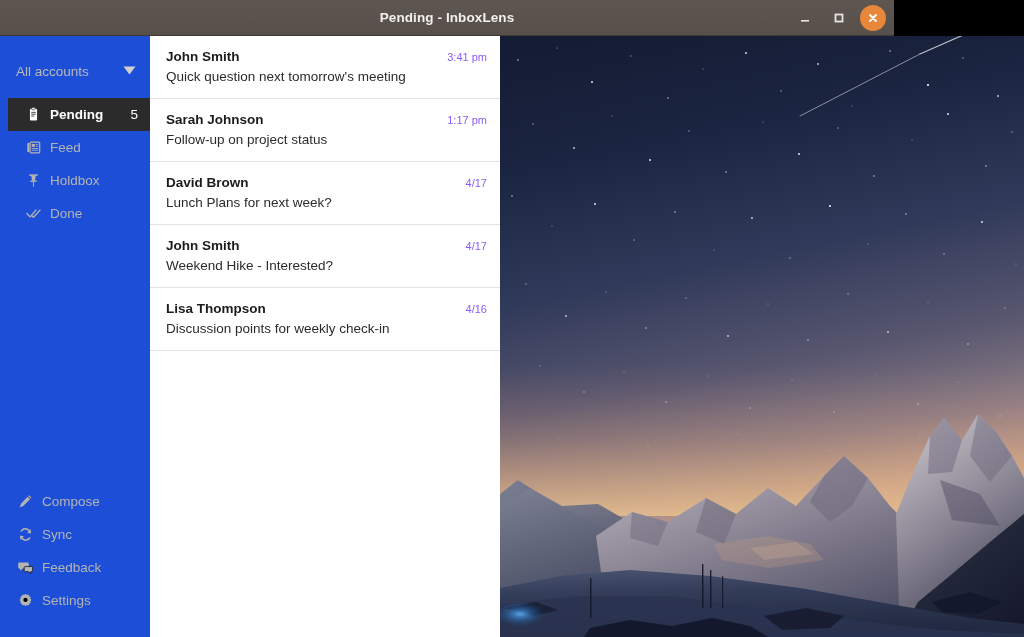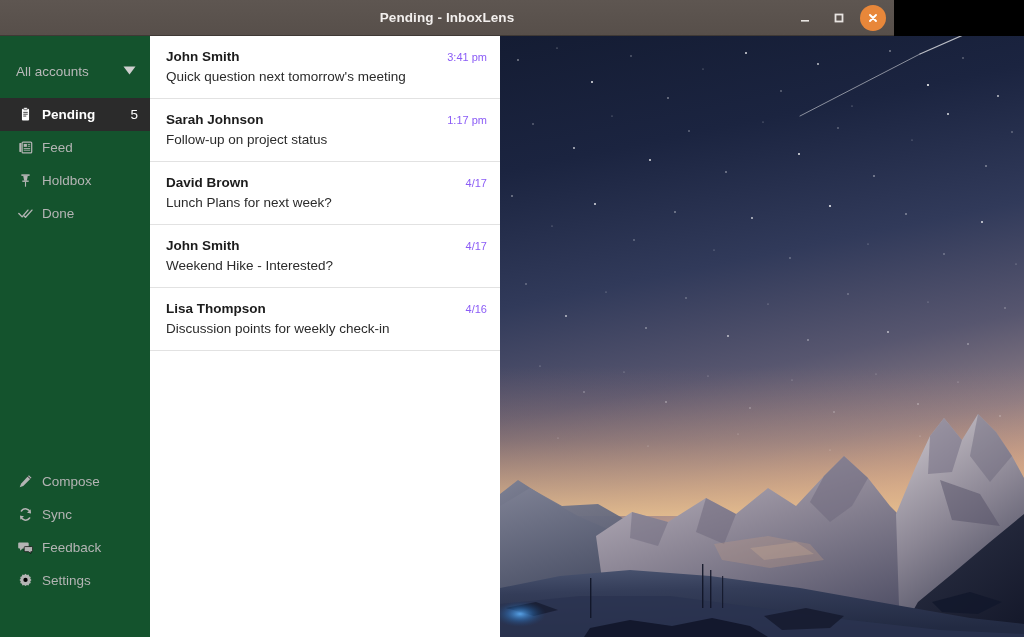--- a/index.html
+++ b/index.html
@@ -29,45 +29,45 @@
     width:26px; height:26px; border-radius:50%;
     display:flex; align-items:center; justify-content:center;
     color:#e8e4e1;
   }
   .win-btn svg{ display:block; }
   .win-btn.close{ background:#e8873a; color:#fff; }
 
   
   .sidebar{
     position:absolute; left:0; top:36px; width:150px; height:601px;
-    background:#14532d; display:flex; flex-direction:column;
+    background:#1d4ed8; display:flex; flex-direction:column;
   }
   .account-switcher{
     height:42px; display:flex; align-items:center;
     padding:0 14px 0 16px; gap:6px; margin-top:14px;
   }
   .account-label{ font-size:13.5px; color:#b9b9b9; flex:1; }
   .caret{ color:#cfcfcf; font-size:11px; line-height:1; }
 
-  .nav{ margin-top:6px; }
+  .nav{ margin-top:6px;padding-left:8px; }
   .nav-item{
     height:33px; display:flex; align-items:center;
     padding:0 12px 0 18px; gap:9px; color:#b4b4b4; font-size:13.5px;
   }
   .nav-item .ico{
     width:15px; height:15px; display:flex; align-items:center;
     justify-content:center; flex-shrink:0;
   }
   .nav-item .ico svg{ display:block; }
   .nav-item .lbl{ flex:1; white-space:nowrap; }
   .nav-item .cnt{ font-size:13.5px; color:#b4b4b4; }
   .nav-item.selected{ background:#2b2b2b; color:#ffffff; font-weight:bold; }
   .nav-item.selected .cnt{ color:#ffffff; font-weight:normal; }
 
-  .nav-bottom{ margin-top:auto; padding-bottom:40px; }
+  .nav-bottom{ margin-top:auto; padding-bottom:20px; }
   .nav-bottom .nav-item{ height:33px; }
 
   
   .msglist{
     position:absolute; left:150px; top:36px; width:350px; height:601px;
     background:#ffffff; overflow:hidden;
   }
   .msg-row{
     padding:13px 13px 14px 16px;
     border-bottom:1px solid #e2e2e2;

